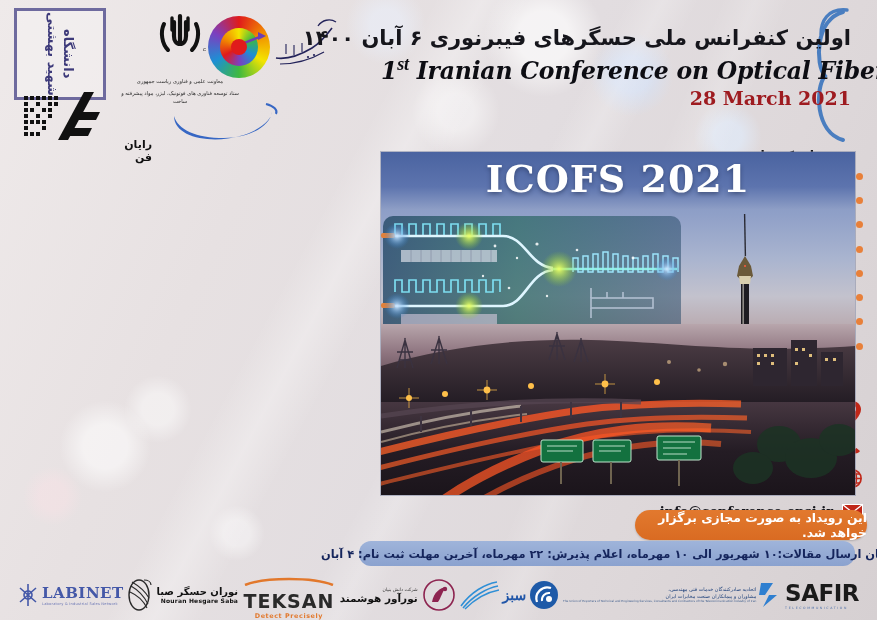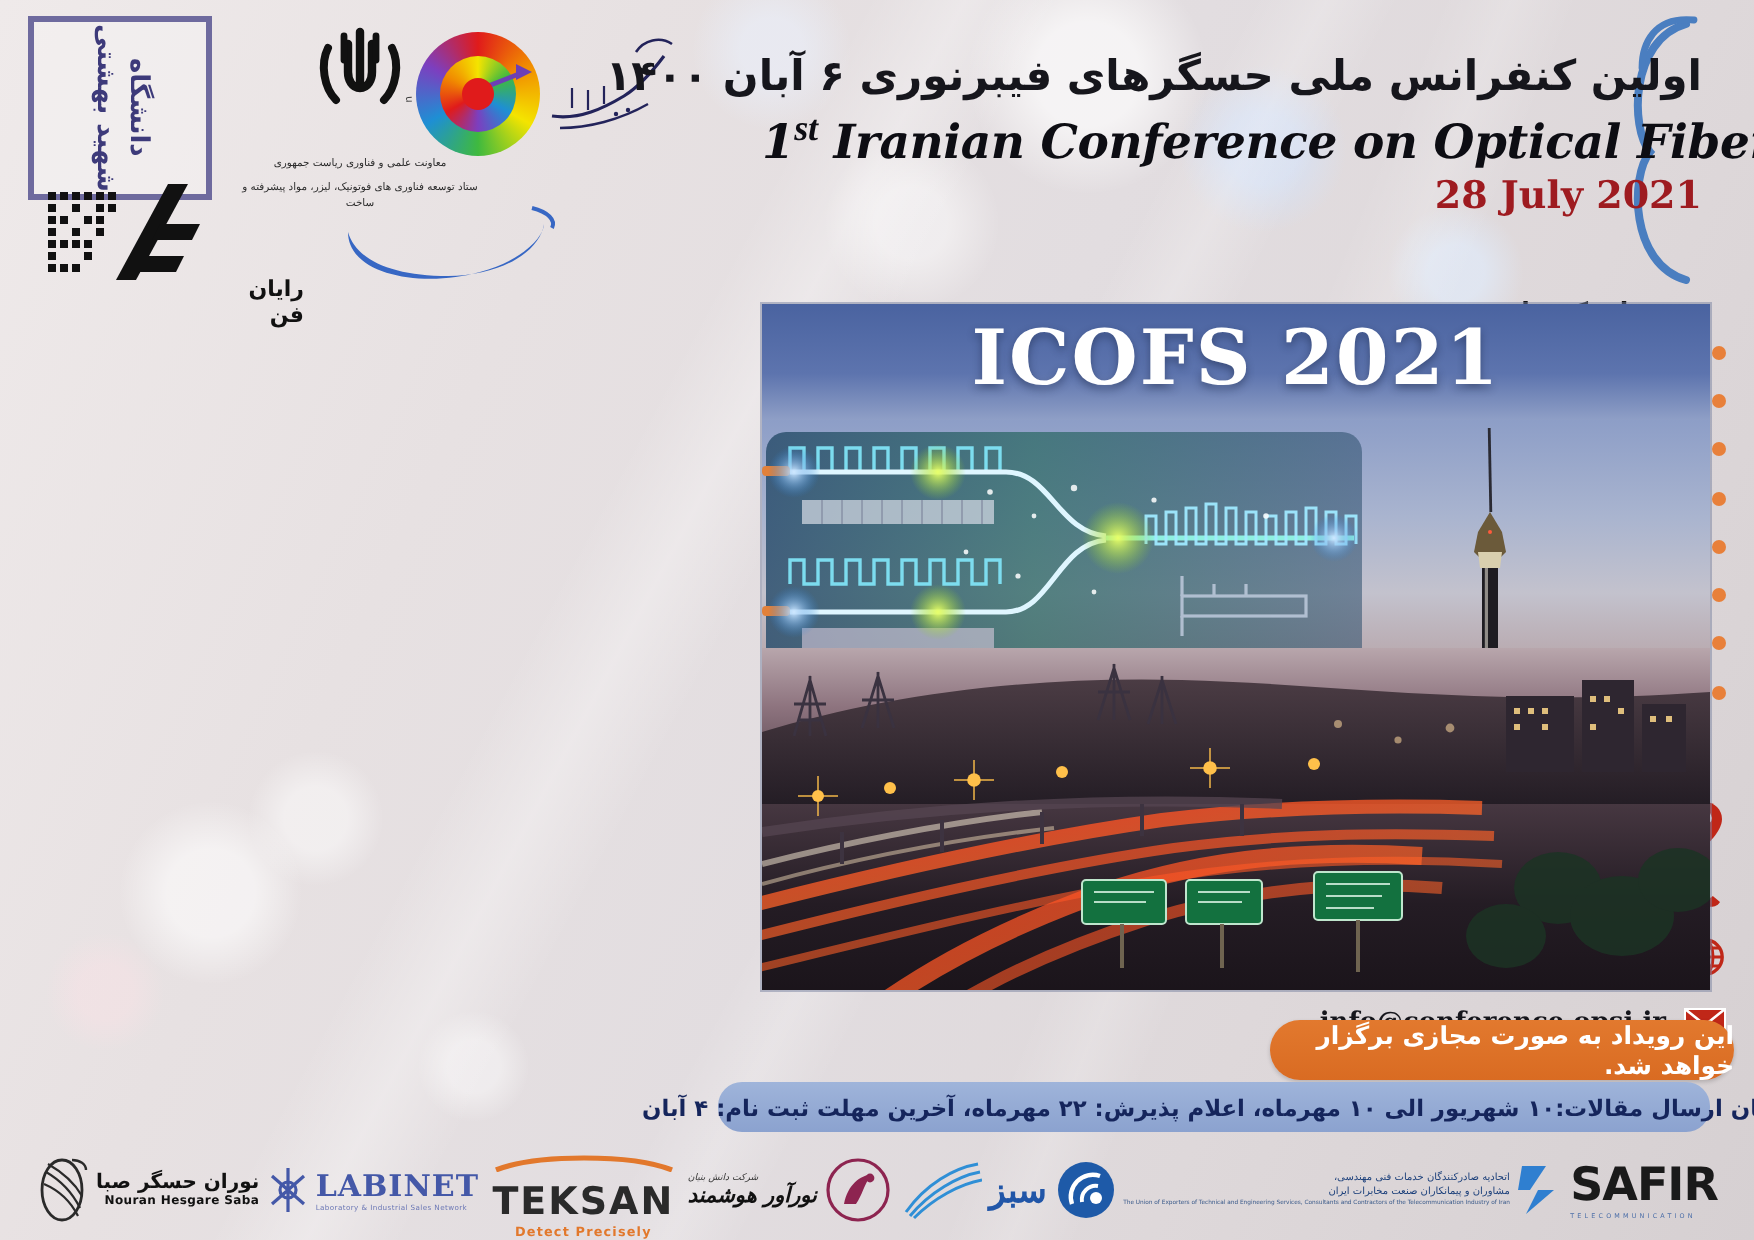--- a/index.html
+++ b/index.html
@@ -115,21 +115,21 @@
     display:flex;align-items:center;justify-content:space-between;padding:0 18px;box-sizing:border-box;}
   .sp{display:flex;align-items:center;gap:4px;height:42px;}
   .sp-labinet{font-family:"DejaVu Serif",serif;font-size:15px;font-weight:bold;color:#4458a8;letter-spacing:.5px;}
   .sp-labinet-sub{font-size:3.6px;color:#6b77b5;letter-spacing:.2px;}
   .sp-nouran-fa{font-size:10px;font-weight:bold;color:#111;}
   .sp-nouran-en{font-size:6px;font-weight:bold;color:#111;letter-spacing:.2px;}
   .sp-teksan{font-family:"DejaVu Sans",sans-serif;font-size:19px;font-weight:bold;color:#2a2a2a;letter-spacing:1px;}
   .sp-teksan-sub{font-size:6.4px;font-weight:bold;color:#e2782c;letter-spacing:.6px;}
   .sp-noor-fa{font-size:10.5px;font-weight:bold;color:#111;}
   .sp-noor-top{font-size:4.6px;color:#333;}
-  .sp-sabz{font-family:Liberation Sans, sans-serif;font-size:17px;font-weight:bold;color:#2156a8;}
+  .sp-sabz{font-family:Liberation Sans, sans-serif;font-size:14px;font-weight:bold;color:#2156a8;}
   .sp-majtame{font-size:9.5px;font-weight:bold;color:#111;}
   .sp-union-fa{font-size:5px;color:#1b3f7a;line-height:1.45;text-align:right;direction:rtl;}
   .sp-union-en{font-size:2.9px;color:#3a5a8a;line-height:1.3;text-align:right;}
   .sp-safir{font-family:"DejaVu Sans",sans-serif;font-size:23px;font-weight:bold;color:#1a1a1a;letter-spacing:-.5px;}
   .sp-safir-sub{font-size:3.2px;color:#4b6ea8;letter-spacing:1.6px;}
 </style>
 </head>
 <body>
 
 <div class="poster">
@@ -225,21 +225,21 @@
     <path d="M30 8 C2 16 2 60 12 72 C2 84 2 128 30 136" stroke="#4a7ec0" stroke-width="4" fill="none" stroke-linecap="round"></path>
     <path d="M34 6 C14 4 8 18 8 30" stroke="#4a7ec0" stroke-width="3.4" fill="none" stroke-linecap="round"></path>
   </svg>
 
   <div class="header-block">
     <div class="title-fa">اولین کنفرانس ملی حسگرهای فیبرنوری ۶ آبان ۱۴۰۰</div>
     <div class="title-en">
       <span>1</span><sup>st</sup>
       <span>Iranian Conference on Optical Fiber Sensors</span>
     </div>
-    <div class="title-date">28 July 2021</div>
+    <div class="title-date">28 March 2021</div>
   </div>
 
   <div class="topics-heading">محورهای کنفرانس:</div>
   <div class="topics">
     <div class="topic">
       <span class="dot"></span>
       <span class="txt">حسگرهای فیبرنوری  پایش فیزیکی، مکانیکی و الکترو مغناطیسی</span>
     </div>
     <div class="topic">
       <span class="dot"></span>
@@ -494,54 +494,54 @@
     </div>
   </div>
 
   <div class="deadline">
     <span>زمان ارسال مقالات:۱۰ شهریور الی ۱۰ مهرماه، اعلام پذیرش: ۲۲ مهرماه، آخرین مهلت ثبت نام: ۴ آبان</span>
   </div>
 
   <div class="sponsors">
 
     <div class="sp">
+      <svg width="20" height="26" viewBox="0 0 20 26" aria-hidden="true">
+        <path d="M10 2 L10 24 M2 6 L18 20 M18 6 L2 20" stroke="#4458a8" stroke-width="1.6"></path>
+        <circle cx="10" cy="13" r="4" fill="none" stroke="#4458a8" stroke-width="1.6"></circle>
+      </svg>
+      <div>
+        <div class="sp-labinet">LABINET</div>
+        <div class="sp-labinet-sub">Laboratory &amp; Industrial Sales Network</div>
+      </div>
+    </div>
+
+    <div class="sp">
       <svg width="26" height="34" viewBox="0 0 26 34" aria-hidden="true">
         <ellipse cx="13" cy="17" rx="10" ry="15" fill="none" stroke="#2a2a2a" stroke-width="1.4"></ellipse>
         <path d="M5 8 C12 12 18 18 22 26 M4 14 C11 17 17 22 21 30 M6 4 C13 8 19 13 23 20" stroke="#2a2a2a" stroke-width="1.1" fill="none"></path>
         <path d="M18 2 C22 2 25 4 25 7" stroke="#2a2a2a" stroke-width="1.2" fill="none"></path>
       </svg>
       <div style="text-align:right;">
         <div class="sp-nouran-fa">نوران حسگر صبا</div>
         <div class="sp-nouran-en">Nouran Hesgare Saba</div>
-      </div>
-    </div>
-
-    <div class="sp">
-      <svg width="20" height="26" viewBox="0 0 20 26" aria-hidden="true">
-        <path d="M10 2 L10 24 M2 6 L18 20 M18 6 L2 20" stroke="#4458a8" stroke-width="1.6"></path>
-        <circle cx="10" cy="13" r="4" fill="none" stroke="#4458a8" stroke-width="1.6"></circle>
-      </svg>
-      <div>
-        <div class="sp-labinet">LABINET</div>
-        <div class="sp-labinet-sub">Laboratory &amp; Industrial Sales Network</div>
       </div>
     </div>
 
     <div class="sp">
       <div style="text-align:center;">
         <svg width="96" height="9" viewBox="0 0 96 9" aria-hidden="true">
           <path d="M4 8 C24 0 72 0 92 8" stroke="#e2782c" stroke-width="2.6" fill="none"></path>
         </svg>
         <div class="sp-teksan">TEKSAN</div>
         <div class="sp-teksan-sub">Detect Precisely</div>
       </div>
     </div>
 
     <div class="sp">
-      <div style="font-style:italic;">
+      <div style="text-align:right;">
         <div class="sp-noor-top">شرکت دانش بنیان</div>
         <div class="sp-noor-fa">نورآور هوشمند</div>
       </div>
       <svg width="34" height="34" viewBox="0 0 34 34" aria-hidden="true">
         <circle cx="17" cy="17" r="15" fill="none" stroke="#8d2450" stroke-width="1.6"></circle>
         <path d="M10 24 C12 14 18 10 24 9 C20 14 19 20 16 24" fill="#8d2450"></path>
         <circle cx="23" cy="11" r="2.2" fill="#8d2450"></circle>
       </svg>
     </div>
 

